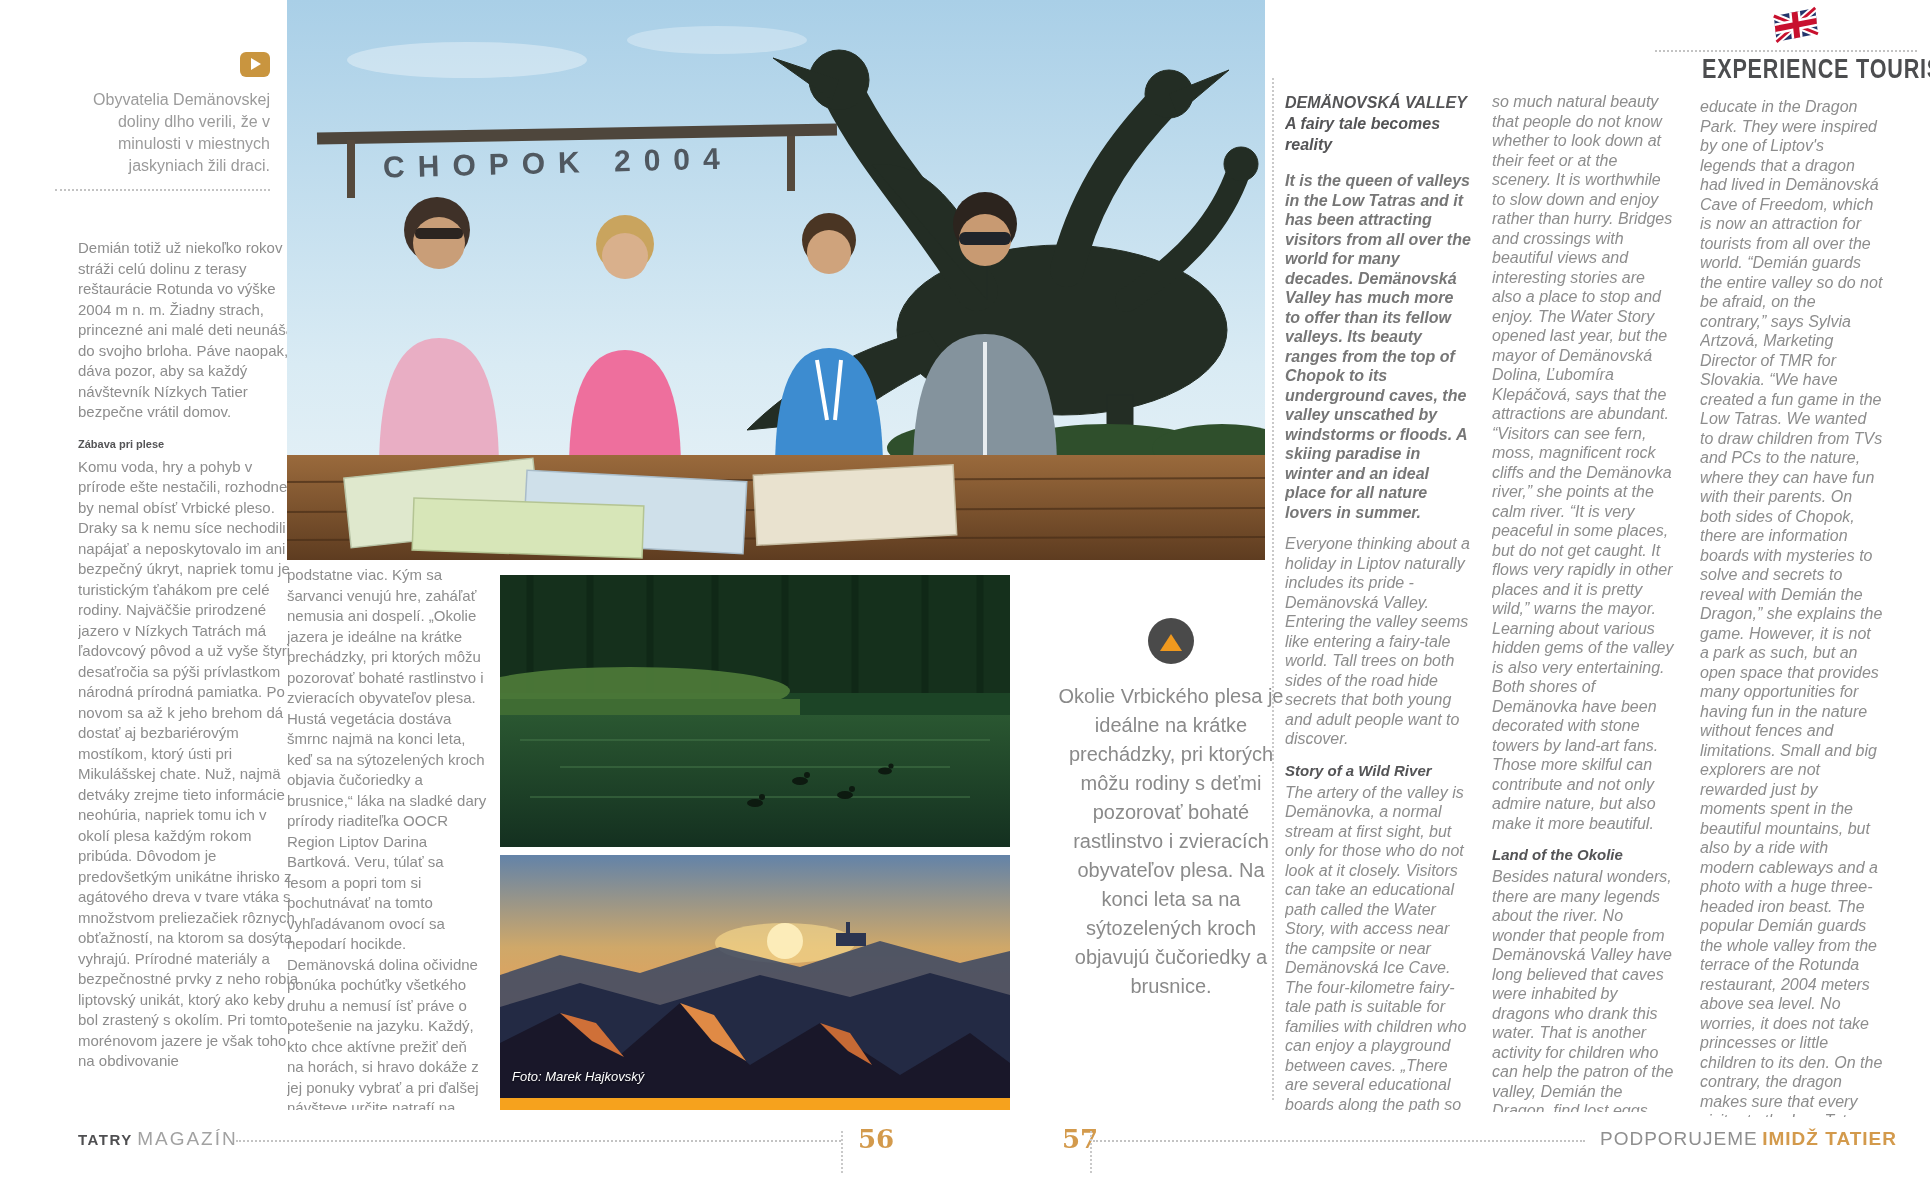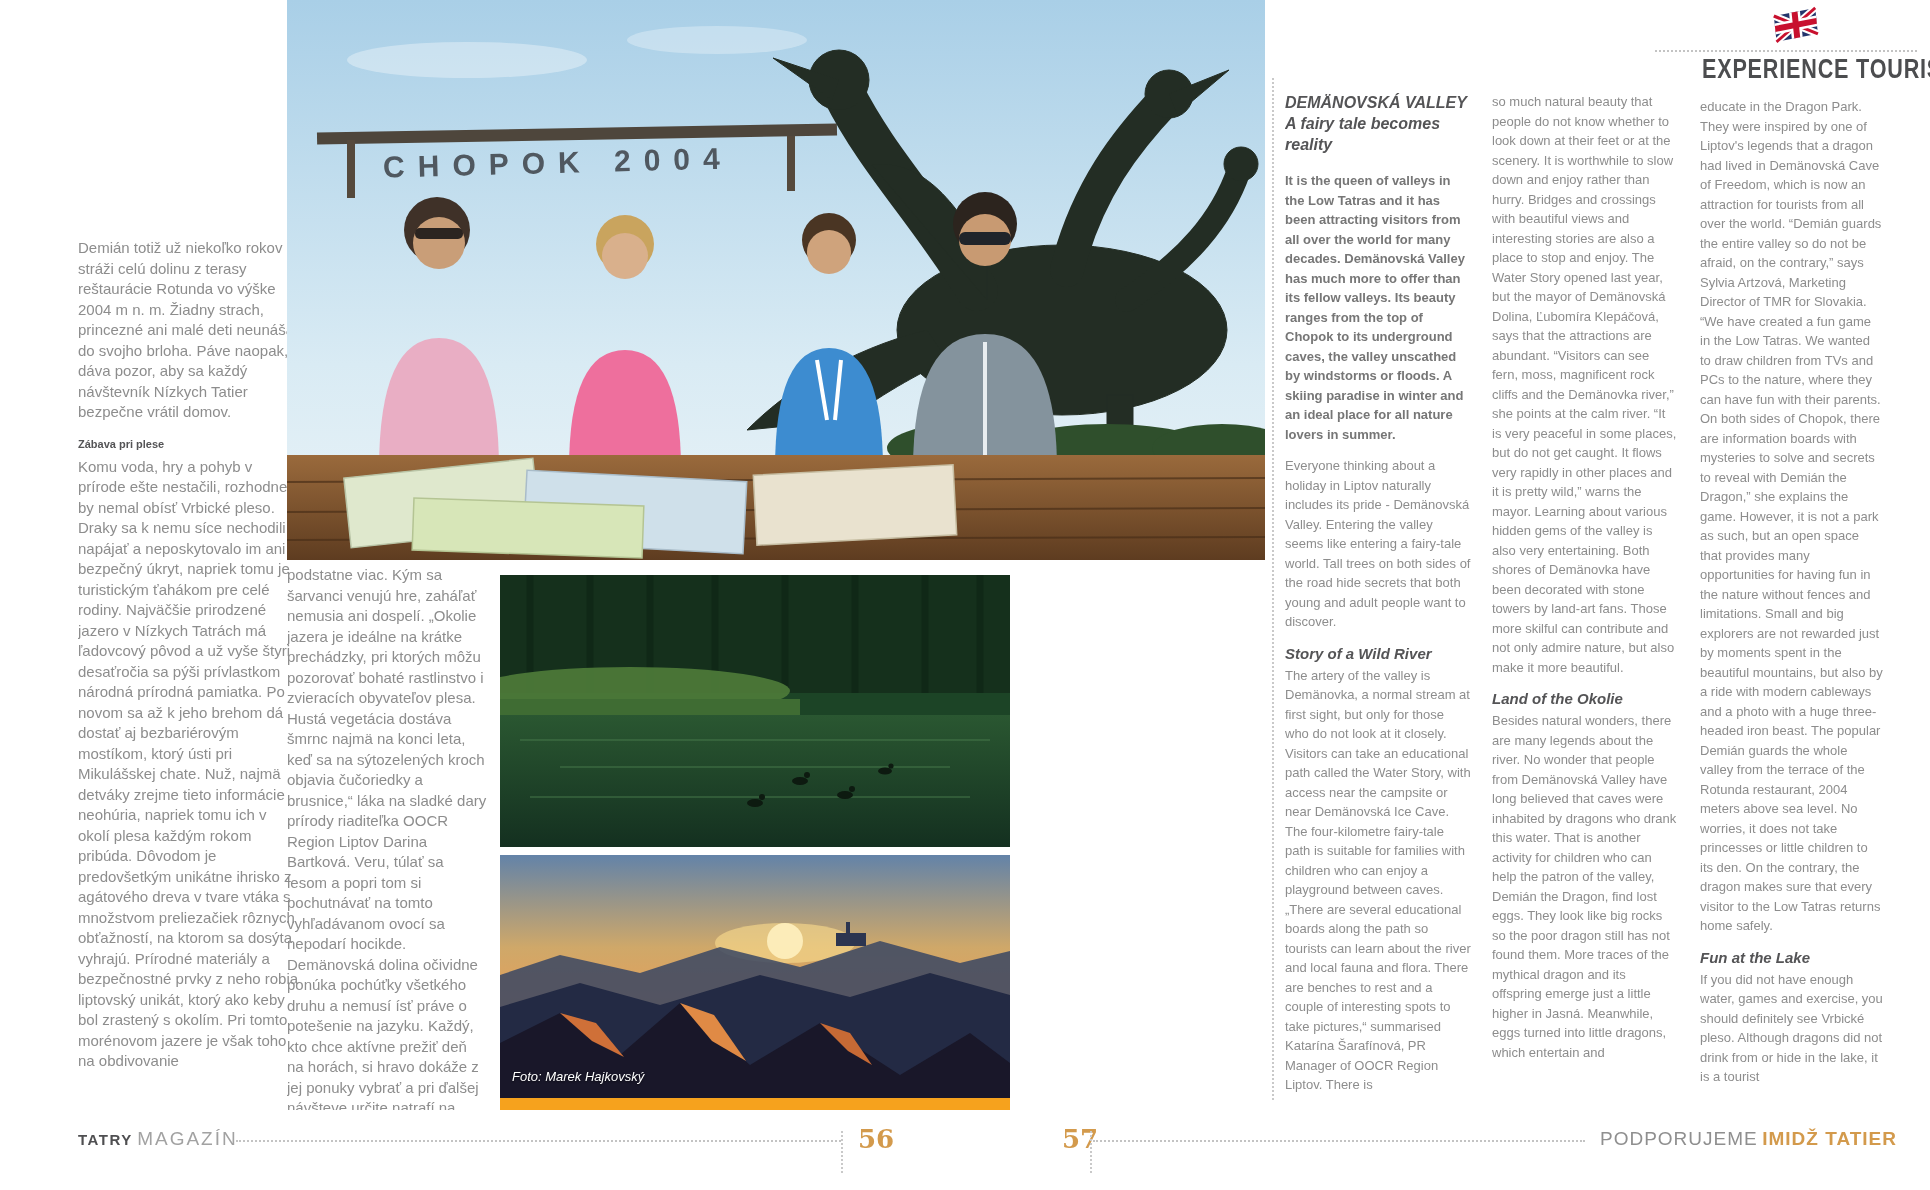--- a/index.html
+++ b/index.html
@@ -4,21 +4,21 @@
 <style>
   html,body{margin:0;padding:0;background:#dcdcdc;}
   .spread{position:relative;width:1930px;height:1190px;background:#ffffff;
           font-family:"Liberation Sans",sans-serif;overflow:hidden;}
   .abs{position:absolute;}
 
   
   .cap{font-size:16px;line-height:22px;color:#9b9b9b;text-align:right;}
   .body-sk{font-size:15px;line-height:20.5px;color:#8d8d8d;margin:0 0 11px;}
   .h-sk{font-size:11px;line-height:20px;color:#545456;font-weight:bold;margin:9px 0 3px;}
-  .body-en{font-size:13px;line-height:19.5px;color:#8d8d8d;margin:0 0 12px;}
+  .body-en{font-size:16px;line-height:19.5px;color:#8d8d8d;font-style:italic;margin:0 0 12px;}
   .h-en{font-size:15px;line-height:19px;color:#545456;font-weight:bold;font-style:italic;margin:2px 0 3px;}
   .kicker{font-size:16px;line-height:21px;color:#545456;font-weight:bold;font-style:italic;margin:0;}
   .intro{font-weight:bold;color:#767676;}
   .pq-text{font-size:20px;line-height:29px;color:#8a8a8a;text-align:center;}
   .section-label{font-size:27px;font-weight:bold;color:#4c4d4f;letter-spacing:1px;
                  transform:scaleX(.8);transform-origin:left top;white-space:nowrap;}
   .pagenum{font-family:"DejaVu Serif",serif;font-weight:bold;font-size:26px;color:#d39a4c;}
   .brand-bold{font-size:15px;font-weight:bold;color:#4f4f51;letter-spacing:1.5px;}
   .brand-light{font-size:19px;color:#a2a2a2;letter-spacing:2px;}
   .support-label{font-size:19px;color:#8f8f8f;letter-spacing:1px;}
@@ -44,20 +44,27 @@
           text-shadow:0 1px 2px rgba(0,0,0,.6);}
   .orange-bar{background:#f6a21d;}
 
   .colbox{overflow:hidden;}
 </style>
 </head>
 <body>
 
 <div class="spread">
 
+  <div class="abs" style="left:55px;top:52px;width:215px;">
+    <div style="text-align:right;margin-bottom:8px;">
+      <span class="play-icon"></span>
+    </div>
+    <div class="cap">Obyvatelia Demänovskej doliny dlho verili, že v minulosti v miestnych jaskyniach žili draci.</div>
+    <div class="dot-h" style="margin-top:12px;"></div>
+  </div>
 
   <div class="abs colbox" style="left:78px;top:238px;width:222px;height:880px;">
     <p class="body-sk">Demián totiž už niekoľko rokov stráži celú dolinu z terasy reštaurácie Rotunda vo výške 2004 m n. m. Žiadny strach, princezné ani malé deti neunáša do svojho brloha. Páve naopak, dáva pozor, aby sa každý návštevník Nízkych Tatier bezpečne vrátil domov.</p>
     <p class="h-sk">Zábava pri plese</p>
     <p class="body-sk">Komu voda, hry a pohyb v prírode ešte nestačili, rozhodne by nemal obísť Vrbické pleso. Draky sa k nemu síce nechodili napájať a neposkytovalo im ani bezpečný úkryt, napriek tomu je turistickým ťahákom pre celé rodiny. Najväčšie prirodzené jazero v Nízkych Tatrách má ľadovcový pôvod a už vyše štyri desaťročia sa pýši prívlastkom národná prírodná pamiatka. Po novom sa až k jeho brehom dá dostať aj bezbariérovým mostíkom, ktorý ústi pri Mikulášskej chate. Nuž, najmä detváky zrejme tieto informácie neohúria, napriek tomu ich v okolí plesa každým rokom pribúda. Dôvodom je predovšetkým unikátne ihrisko z agátového dreva v tvare vtáka s množstvom preliezačiek rôznych obťažností, na ktorom sa dosýta vyhrajú. Prírodné materiály a bezpečnostné prvky z neho robia liptovský unikát, ktorý ako keby bol zrastený s okolím. Pri tomto morénovom jazere je však toho na obdivovanie</p>
   </div>
 
   <div class="abs photo" style="left:287px;top:0;width:978px;height:560px;">
     <svg width="978" height="560" viewBox="0 0 978 560" preserveAspectRatio="none">
       <defs>
@@ -200,20 +207,24 @@
       <path d="M0,152 L80,128 160,150 260,120 350,142 430,118 510,140 510,243 0,243 Z" fill="#232a44"></path>
       <path d="M0,243 L0,188 60,158 120,200 180,148 250,210 320,168 400,220 470,178 510,208 510,243 Z" fill="#191729"></path>
       <path d="M60,158 L92,186 124,202 96,168 Z" fill="#cf7038"></path>
       <path d="M180,148 L212,186 246,206 214,160 Z" fill="#e08a45"></path>
       <path d="M320,168 L348,196 372,210 350,178 Z" fill="#c76a35"></path>
     </svg>
     <div class="credit">Foto: Marek Hajkovský</div>
   </div>
   <div class="abs orange-bar" style="left:500px;top:1098px;width:510px;height:12px;"></div>
 
+  <div class="abs" style="left:1052px;top:618px;width:238px;">
+    <div class="pq-icon"></div>
+    <div class="pq-text" style="margin-top:18px;">Okolie Vrbického plesa je ideálne na krátke prechádzky, pri ktorých môžu rodiny s deťmi pozorovať bohaté rastlinstvo i zvieracích obyvateľov plesa. Na konci leta sa na sýtozelených kroch objavujú čučoriedky a brusnice.</div>
+  </div>
 
   <div class="abs dot-v" style="left:1272px;top:78px;height:1022px;"></div>
 
   <div class="abs" style="left:1772px;top:4px;">
     <svg width="48" height="46" viewBox="0 0 48 46">
       <g transform="rotate(-6 24 22) skewY(-5)">
         <rect x="3" y="10" width="42" height="26" fill="#23356c"></rect>
         <path d="M3,10 L45,36" stroke="#ffffff" stroke-width="7"></path>
         <path d="M45,10 L3,36" stroke="#ffffff" stroke-width="7"></path>
         <path d="M3,10 L45,36" stroke="#c8102e" stroke-width="3"></path>

